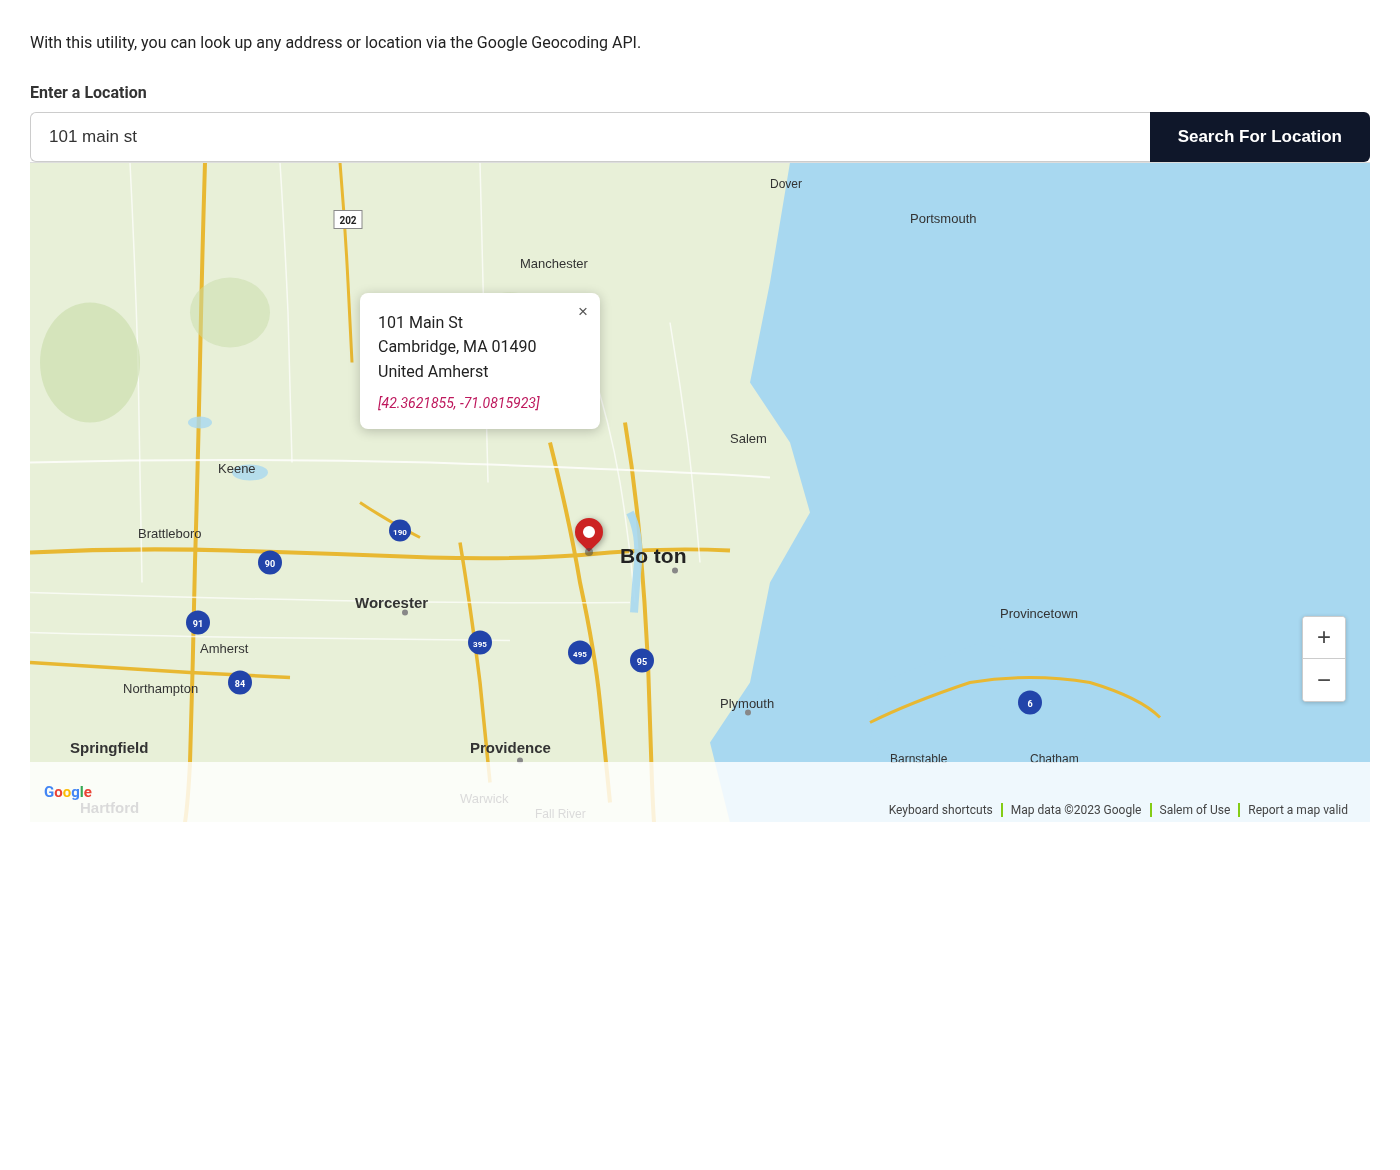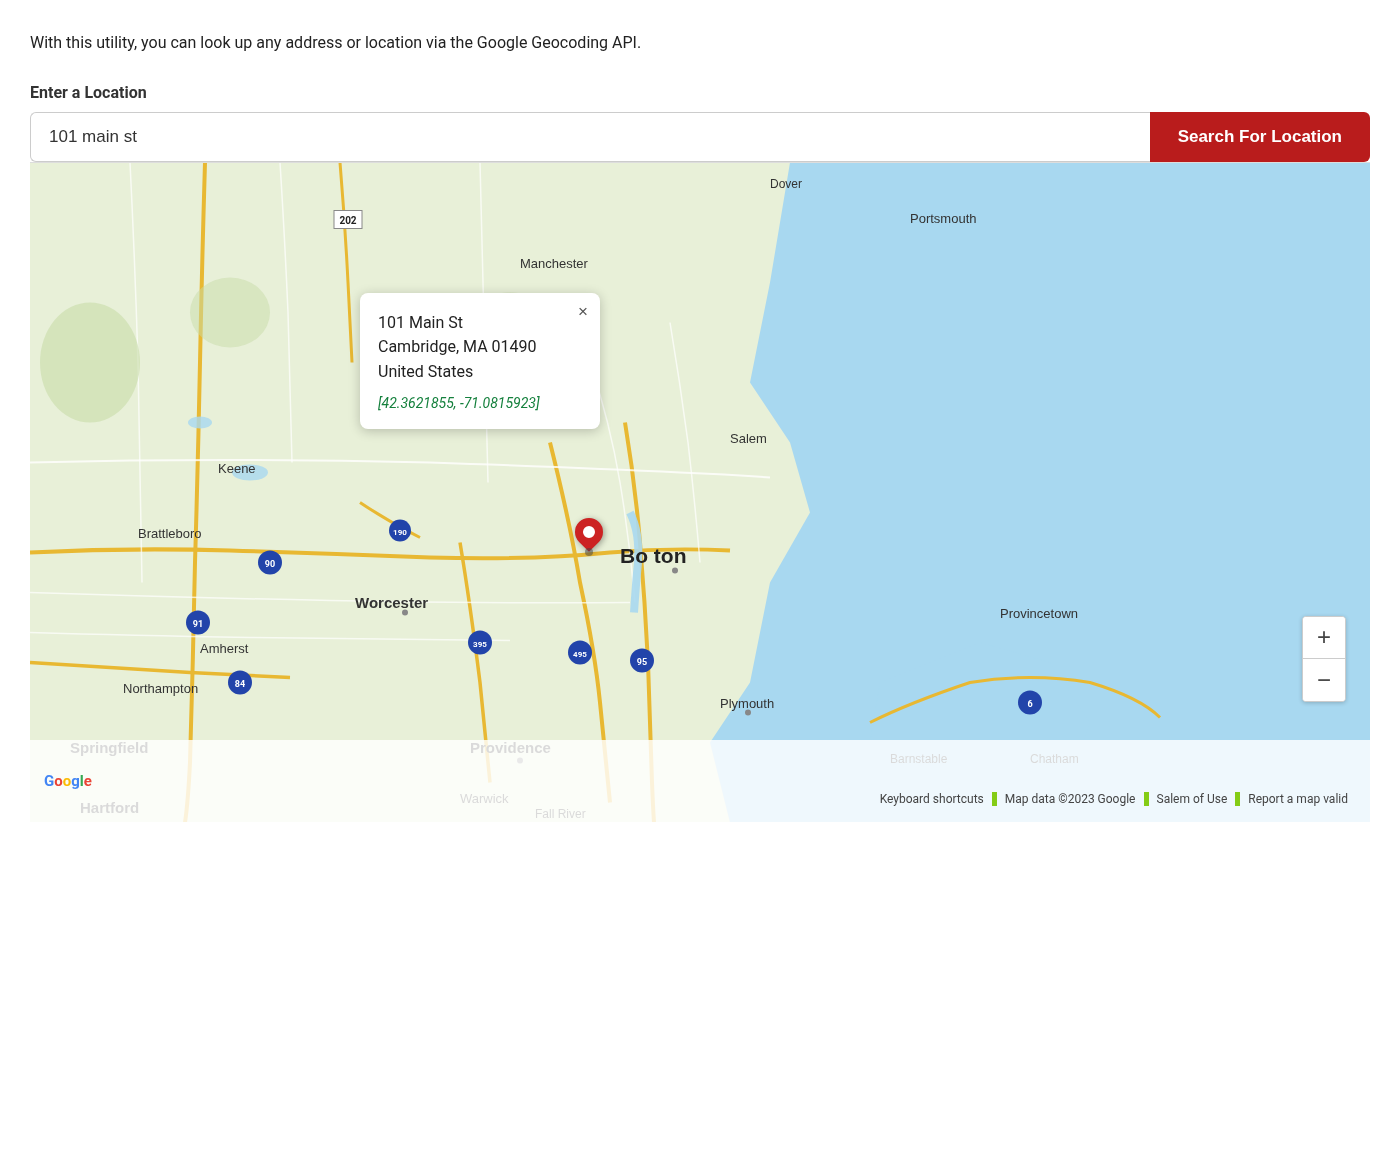--- a/index.html
+++ b/index.html
@@ -33,21 +33,21 @@
       flex: 1;
       padding: 14px 18px;
       font-size: 17px;
       border: 1px solid #ccc;
       border-right: none;
       border-radius: 6px 0 0 6px;
       outline: none;
       color: #333;
     }
     .search-button {
-      background: #b91c1c;
+      background: #0f172a;
       color: #fff;
       border: none;
       border-radius: 0 6px 6px 0;
       padding: 14px 28px;
       font-size: 17px;
       font-weight: 600;
       cursor: pointer;
       white-space: nowrap;
     }
 
@@ -81,21 +81,21 @@
       z-index: 10;
     }
     .map-popup .popup-address {
       font-size: 16px;
       line-height: 1.55;
       color: #222;
       margin-bottom: 10px;
     }
     .map-popup .popup-coords {
       font-size: 14px;
-      color: #15803d;
+      color: #be185d;
       font-style: italic;
     }
     .popup-close {
       position: absolute;
       top: 10px;
       right: 12px;
       font-size: 17px;
       color: #555;
       cursor: pointer;
       background: none;
@@ -171,21 +171,21 @@
     .zoom-btn:last-child { border-bottom: none; }
 
     
     .map-footer {
       position: absolute;
       bottom: 0;
       left: 0; right: 0;
       background: rgba(255,255,255,0.82);
       display: flex;
       align-items: center;
-      padding: 16px 14px;
+      padding: 5px 14px;
       font-size: 12px;
       color: #444;
       gap: 0;
     }
     .google-logo {
       margin-right: 10px;
     }
     .google-logo span { font-size: 15px; font-weight: bold; }
     .g-blue { color: #4285F4; }
     .g-red { color: #EA4335; }
@@ -197,21 +197,21 @@
       display: flex;
       gap: 0;
       align-items: center;
       margin-top: 36px;
     }
     .footer-link {
       color: #444;
       text-decoration: none;
       padding: 0 8px;
       font-size: 12px;
-      border-left: 5px solid #84cc16;
+      border-left: 2px solid #84cc16;
     }
     .footer-link:first-child { border-left: none; }
   </style>
 </head>
 <body>
 
 <div class="description">
   <p>With this utility, you can look up any address or location via the Google Geocoding API.</p>
 </div>
 
@@ -338,21 +338,21 @@
     <circle cx="645" cy="408" r="3" fill="#888"></circle>
     <circle cx="490" cy="598" r="3" fill="#888"></circle>
     <circle cx="718" cy="550" r="3" fill="#888"></circle>
   </svg>
 
   <div class="map-popup">
     <button class="popup-close">×</button>
     <div class="popup-address">
       <span>101 Main St</span><br>
       <span>Cambridge, MA 01490</span><br>
-      <span>United States</span>
+      <span>United Amherst</span>
     </div>
     <div class="popup-coords">[42.3621855, -71.0815923]</div>
   </div>
 
   <div class="map-pin">
     <div class="pin-head"></div>
     <div class="pin-dot"></div>
   </div>
 
   <div class="zoom-controls">

